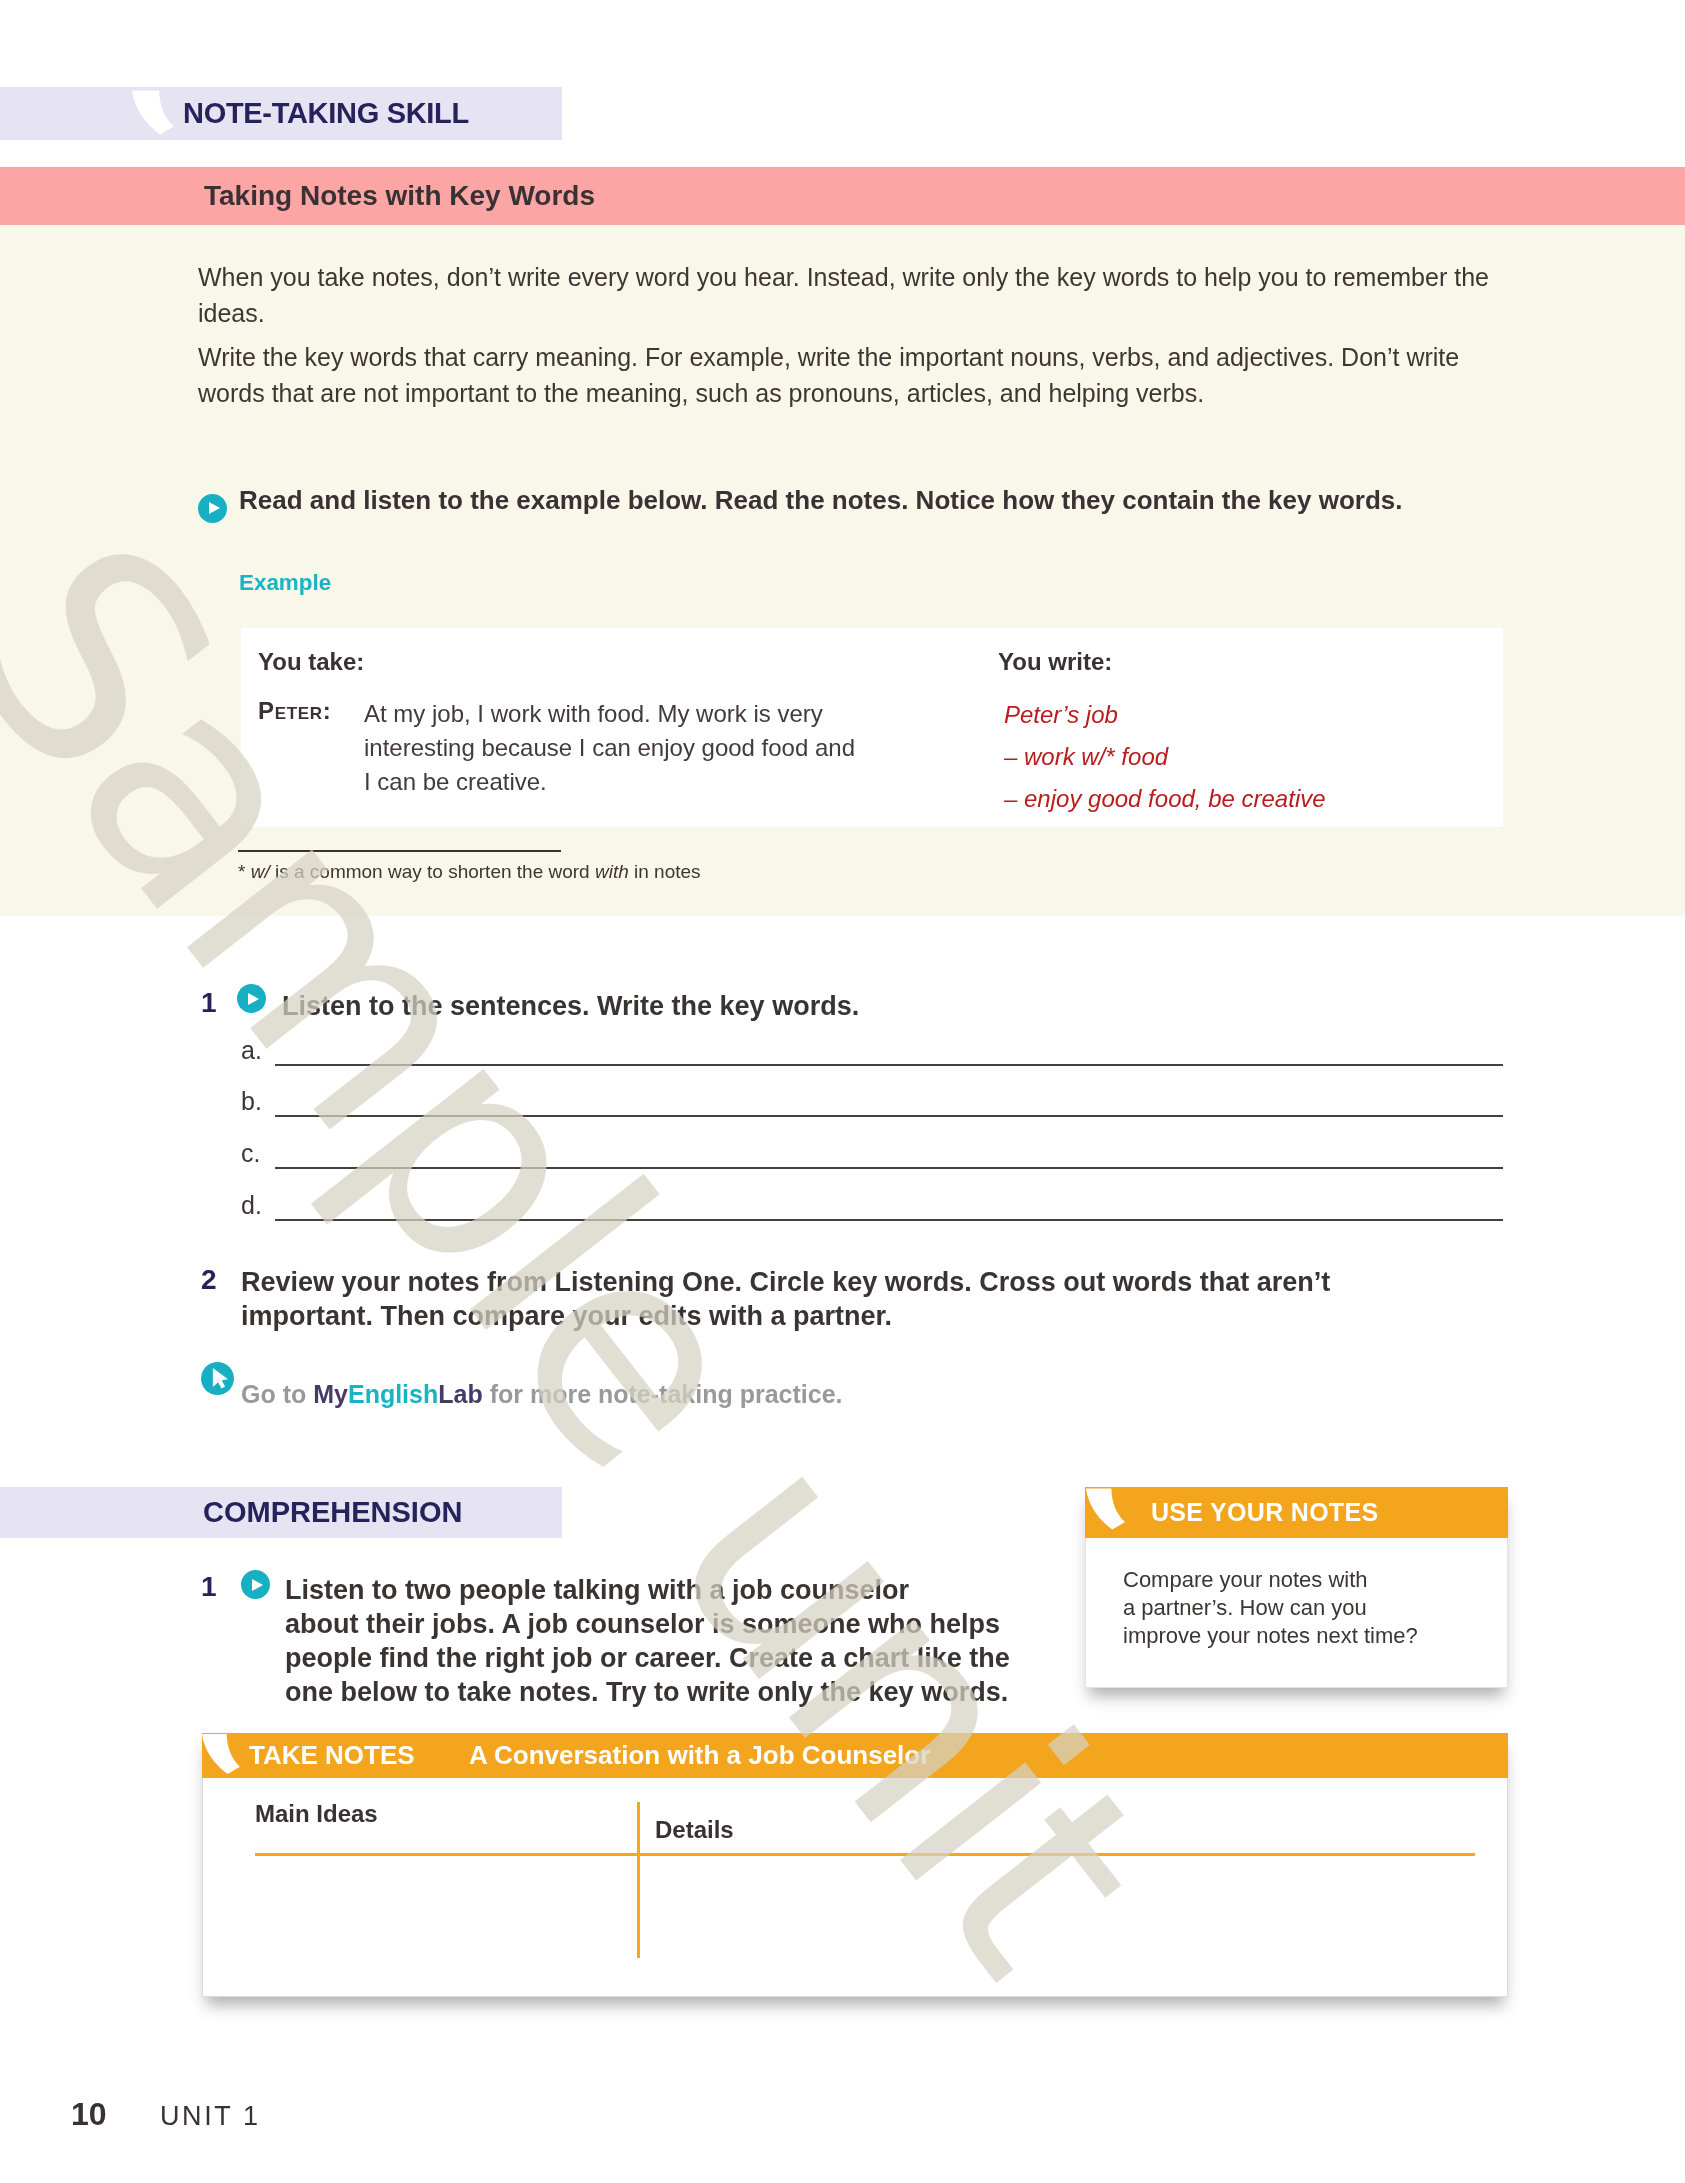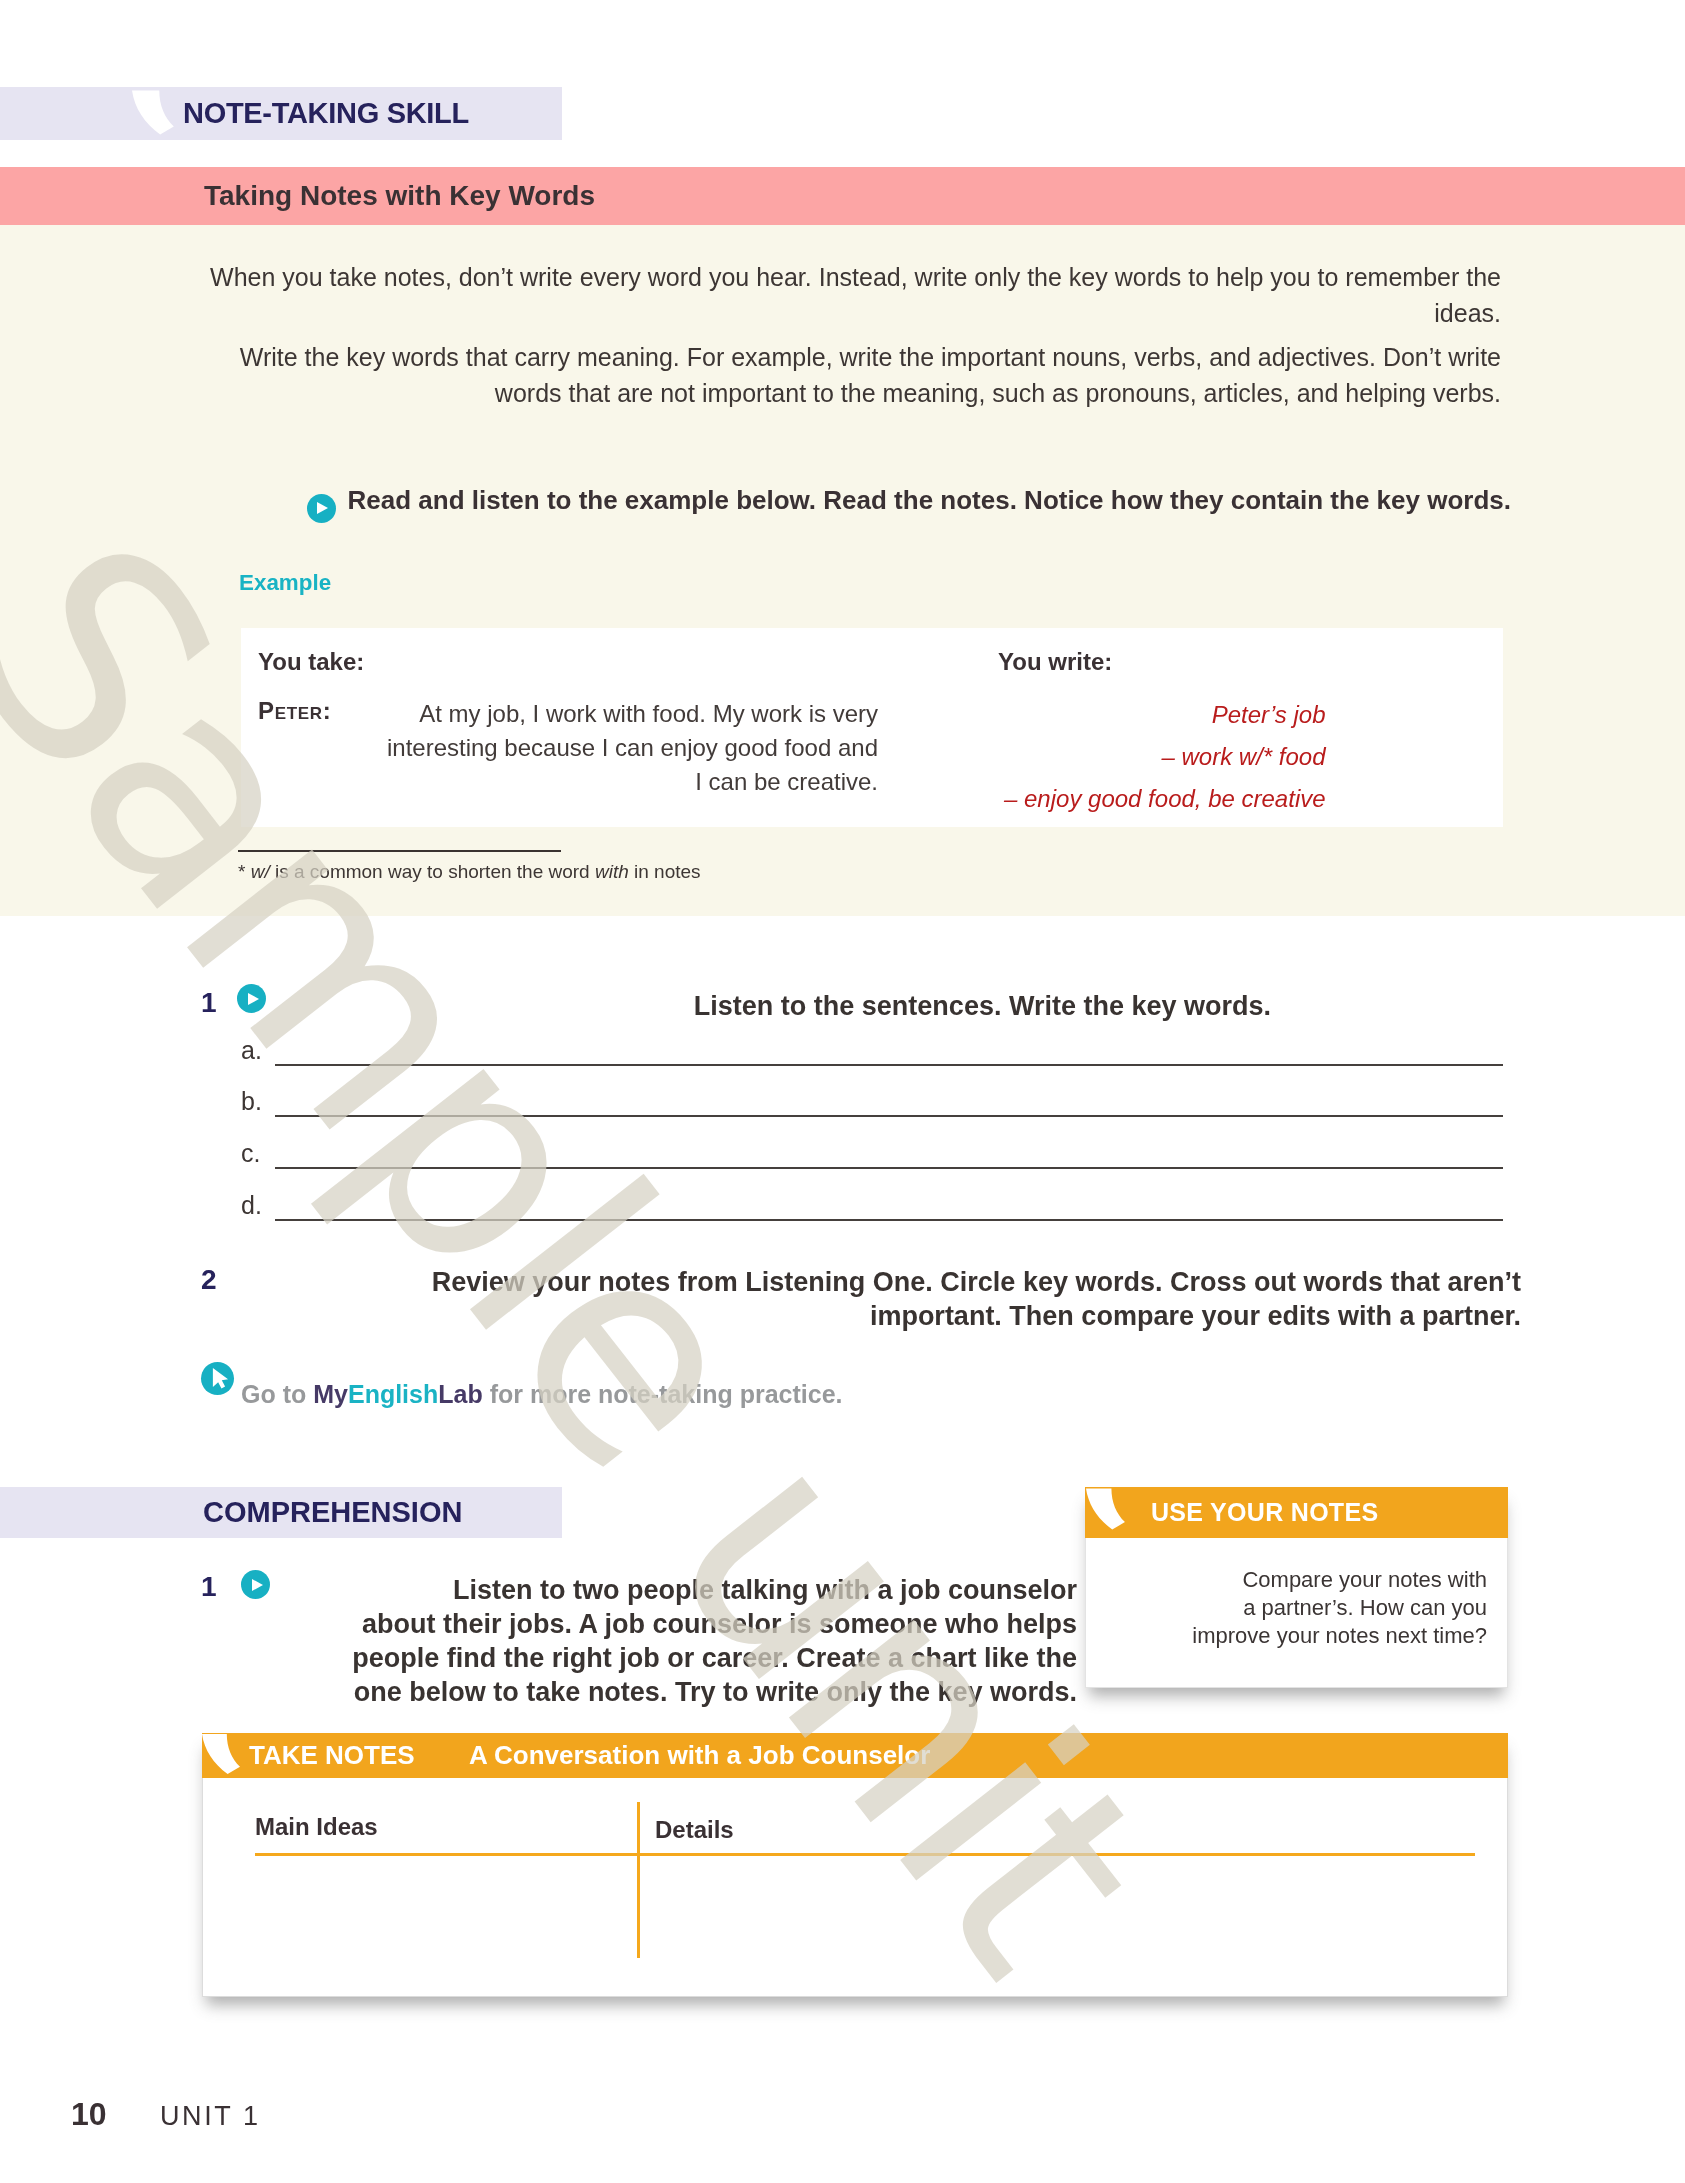--- a/index.html
+++ b/index.html
@@ -1,18 +1,18 @@
 <!DOCTYPE html>
 <html style="font-size:10.6px"><head>
 <meta charset="utf-8">
 <style>
   html,body{margin:0;padding:0;background:#ffffff;}
   #page{
     position:relative; width:1685px; height:2183px; background:#ffffff;
-    font-family:"Liberation Sans", sans-serif; color:#3b3331; overflow:hidden;text-align:right;
+    font-family:"Liberation Sans", sans-serif; color:#3b3331; overflow:hidden;
   }
   .abs{position:absolute;}
 
   
   .kicker-band{left:0; top:87px; width:562px; height:53px; background:#e6e4f2;}
   .kicker-text{left:183px; top:0; height:53px; line-height:53px; font-size:29px; font-weight:700;
     color:#26225c; letter-spacing:-0.3px;}
   .notch{position:absolute; pointer-events:none;}
 
   
@@ -84,21 +84,21 @@
     color:#ffffff; letter-spacing:0.3px;}
   .uyn-body{position:relative; background:#ffffff; height:150px; border:1.3px solid #e3e3e3; border-top:none;
     box-sizing:border-box; padding:28px 20px 0 37px; font-size:22px; line-height:28px; color:#3b3534; white-space:pre-line;}
 
   
   .tn{left:202px; top:1733px; width:1306px; box-shadow:0 12px 14.5px -4px rgba(80,80,80,0.45);}
   .tn-header{position:relative; height:45px; background:#f2a51d;padding-left:14px;}
   .tn-label{position:absolute; left:47px; top:0; height:45px; line-height:45px; font-size:26px; font-weight:700; color:#fff;}
   .tn-title{position:absolute; left:267px; top:0; height:45px; line-height:45px; font-size:26px; font-weight:700; color:#fff;}
   .tn-body{position:relative; background:#ffffff; height:219px; border:1.3px solid #dcdcdc; border-top:none; box-sizing:border-box;}
-  .tn-col1{position:absolute; left:52px; top:35px; font-size:24px; font-weight:700; color:#3a3134;}
+  .tn-col1{position:absolute; left:52px; top:22px; font-size:24px; font-weight:700; color:#3a3134;}
   .tn-col2{position:absolute; left:452px; top:38px; font-size:24px; font-weight:700; color:#3a3134;}
   .tn-hline{position:absolute; left:52px; top:75px; width:1220px; height:3.3px; background:#f5a81c;}
   .tn-vline{position:absolute; left:434px; top:24px; width:2.6px; height:156px; background:#f5a81c;}
 
   
   .page-num{left:71px; top:2096px; font-size:32px; font-weight:700; color:#3a3134;}
   .unit-label{left:160px; top:2101px; font-size:27px; color:#3a3134; letter-spacing:2.6px;}
 
   
   .watermark{left:165px; top:482px; font-size:290px; font-weight:400; letter-spacing:-4px;

